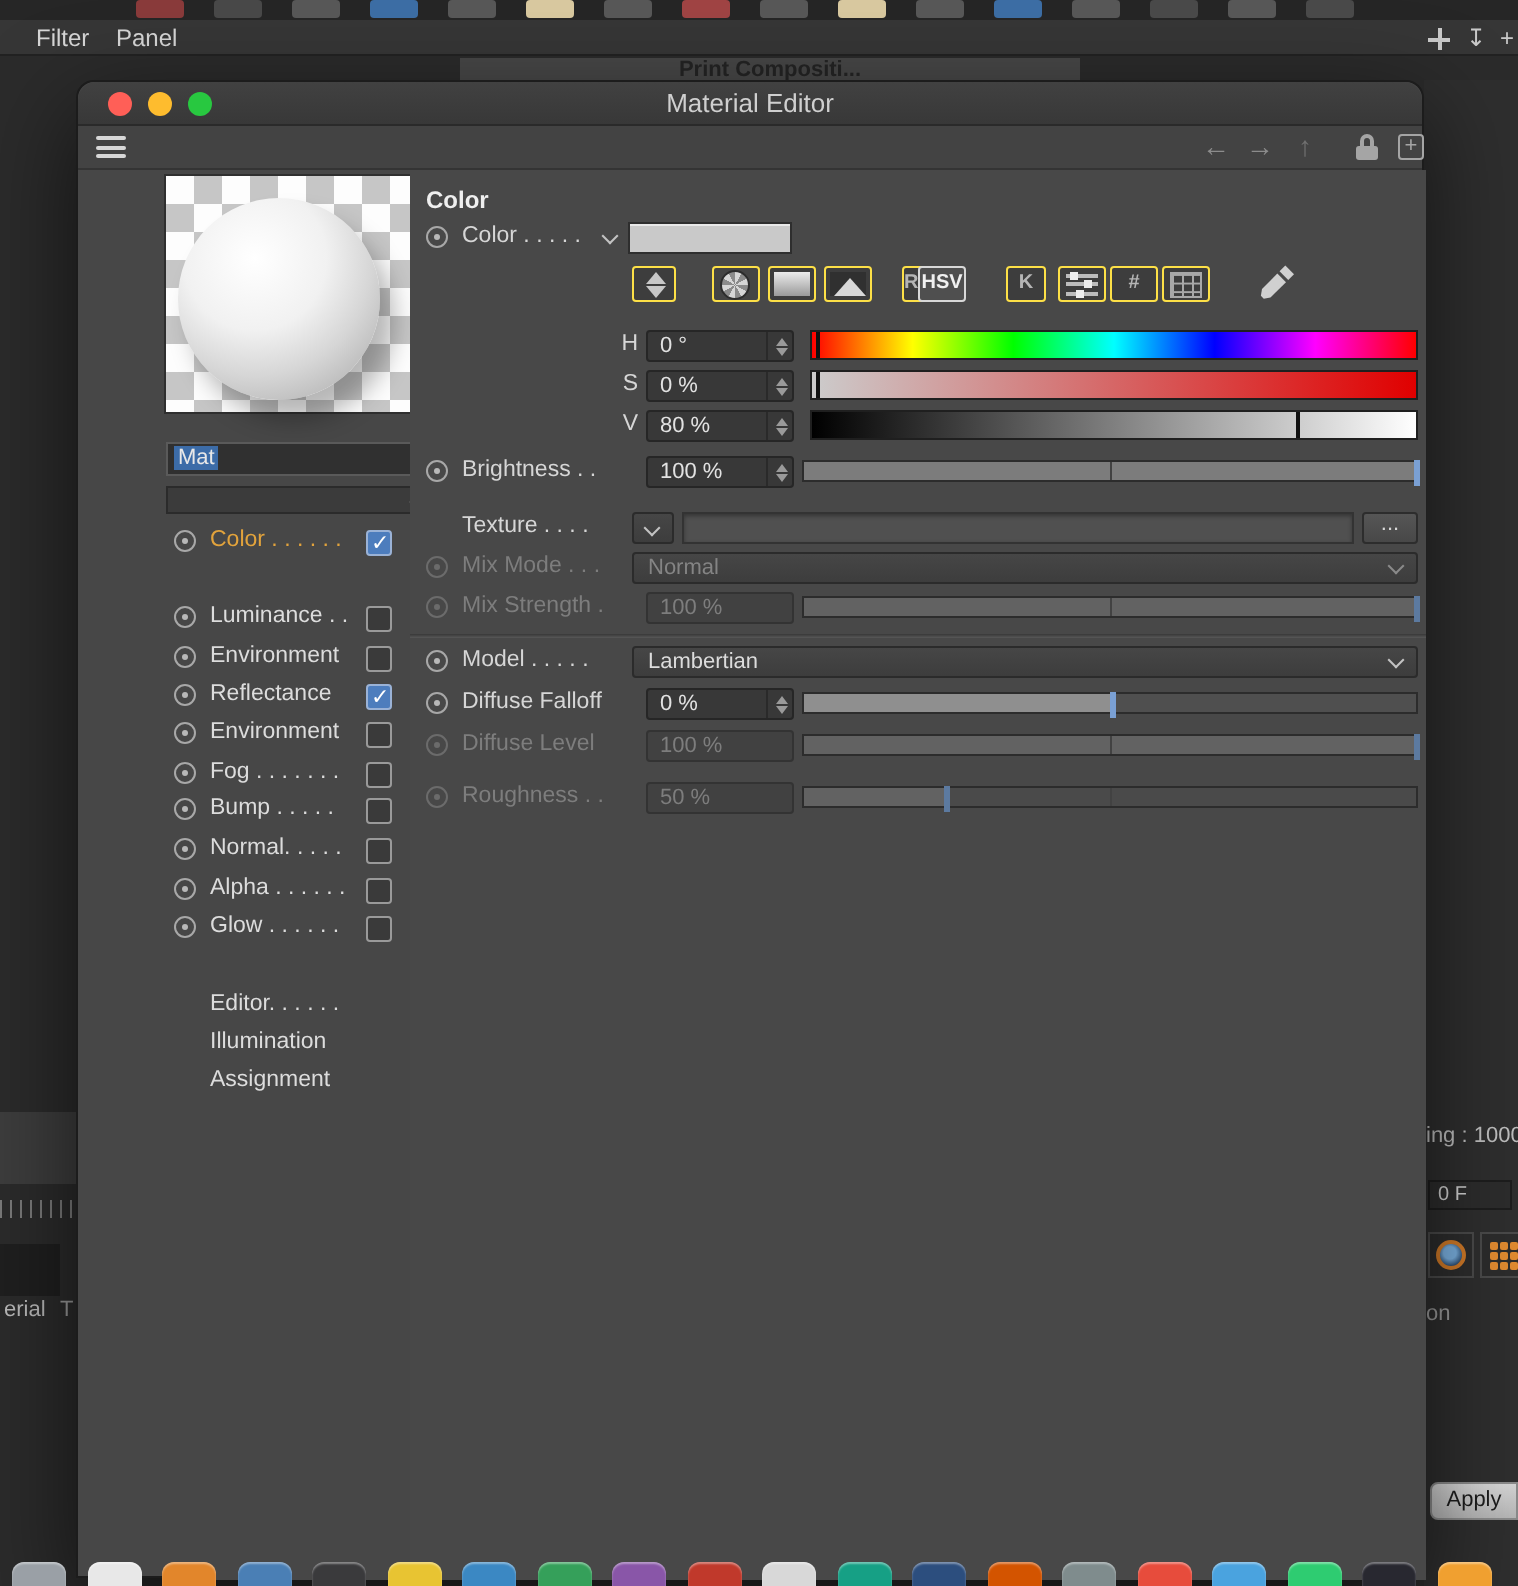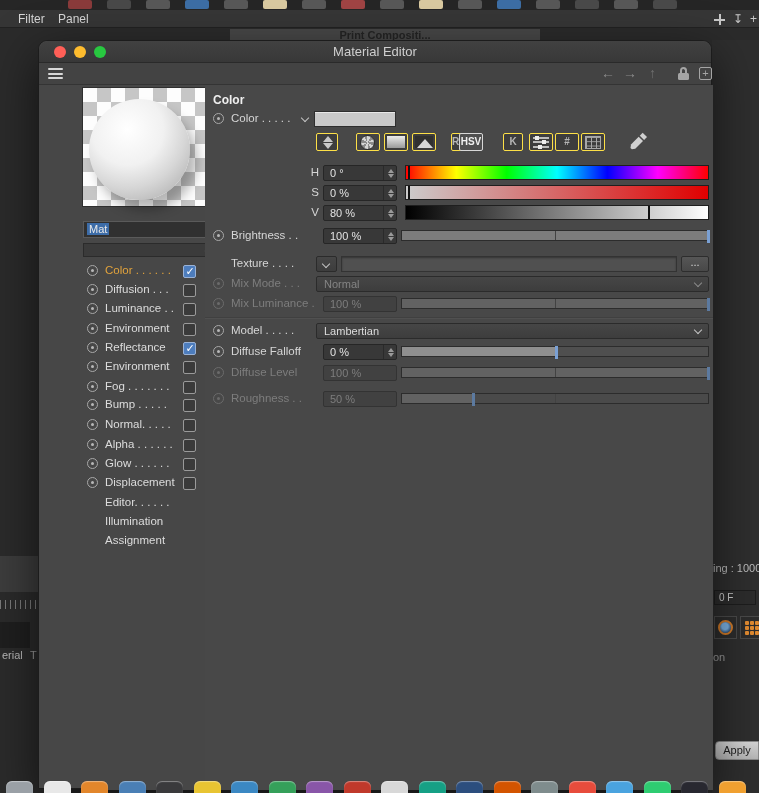--- a/index.html
+++ b/index.html
@@ -305,25 +305,20 @@
         <svg width="17" height="17" viewBox="0 0 17 17">
           <path d="M5 3 L12 9 L8.6 9.7 L10.5 13.3 L8.9 14.1 L7 10.6 L5 12.8 Z" fill="#d8d8d8"></path>
         </svg>
       </div>
 
       <div class="ch-row" style="top:178px">
         <span class="ch-circle"></span>
         <span class="ch-label sel">Color . . . . . .</span>
         <span class="ch-box checked"></span>
       </div>
-      <div class="ch-row" style="top:197px">
-        <span class="ch-circle"></span>
-        <span class="ch-label">Diffusion  . . .</span>
-        <span class="ch-box"></span>
-      </div>
       <div class="ch-row" style="top:216px">
         <span class="ch-circle"></span>
         <span class="ch-label">Luminance . .</span>
         <span class="ch-box"></span>
       </div>
       <div class="ch-row" style="top:236px">
         <span class="ch-circle"></span>
         <span class="ch-label">Environment</span>
         <span class="ch-box"></span>
       </div>
@@ -353,25 +348,20 @@
         <span class="ch-box"></span>
       </div>
       <div class="ch-row" style="top:352px">
         <span class="ch-circle"></span>
         <span class="ch-label">Alpha . . . . . .</span>
         <span class="ch-box"></span>
       </div>
       <div class="ch-row" style="top:371px">
         <span class="ch-circle"></span>
         <span class="ch-label">Glow  . . . . . .</span>
-        <span class="ch-box"></span>
-      </div>
-      <div class="ch-row" style="top:390px">
-        <span class="ch-circle"></span>
-        <span class="ch-label">Displacement</span>
         <span class="ch-box"></span>
       </div>
       <div class="ch-row" style="top:410px">
         <span class="ch-label">Editor. . . . . .</span>
       </div>
       <div class="ch-row" style="top:448px">
         <span class="ch-label">Assignment</span>
       </div>
       <div class="ch-row" style="top:429px">
         <span class="ch-label">Illumination</span>
@@ -494,21 +484,21 @@
         <span class="r-circle"></span>
         <span class="r-label">Mix Mode . . .</span>
         <div class="dd dim" style="left:111px;width:393px">
           <span class="dd-val">Normal</span>
           <span class="chev" style="border-color:#8a8a8a"></span>
         </div>
       </div>
 
       <div class="r-row dis" style="top:211px">
         <span class="r-circle"></span>
-        <span class="r-label">Mix Luminance .</span>
+        <span class="r-label">Mix Strength .</span>
         <div class="spin plain">
           <span class="spin-val">100 %</span>
         </div>
         <div class="slider dim">
           <span class="fill" style="width:100%"></span>
           <span class="tick"></span>
           <span class="handle" style="left:305px"></span>
         </div>
       </div>
 

